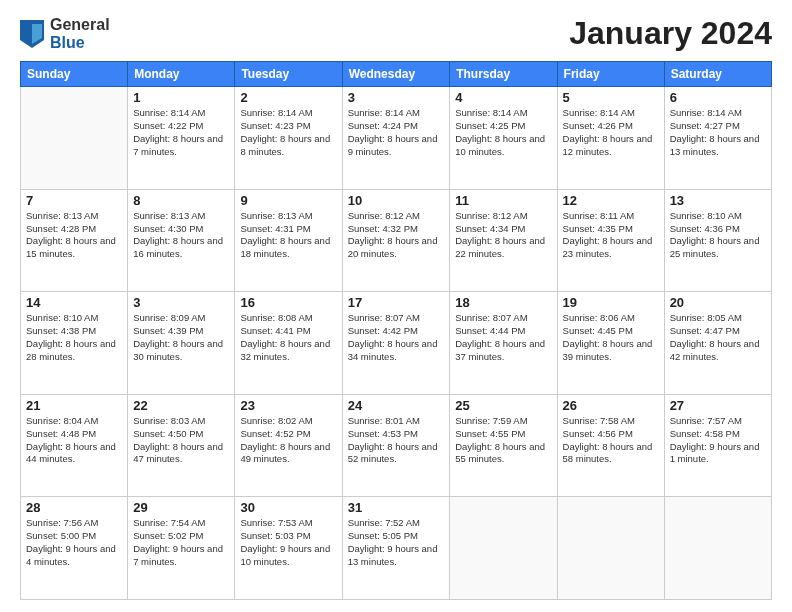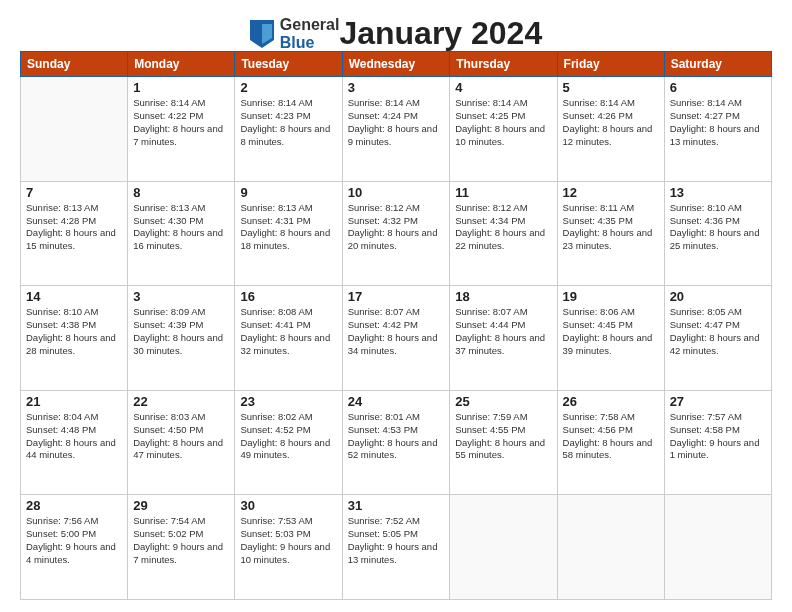--- a/index.html
+++ b/index.html
@@ -12,23 +12,23 @@
     }
     .page {
       width: 792px;
       height: 612px;
       padding: 16px 20px 12px 20px;
       display: flex;
       flex-direction: column;
     }
     .header {
       display: flex;
-      justify-content: center;
+      justify-content: space-between;
       align-items: flex-start;
-      margin-bottom: 0;
+      margin-bottom: 10px;
     }
     .logo {
       display: flex;
       align-items: center;
       gap: 4px;
     }
     .logo-text {
       display: flex;
       flex-direction: column;
       line-height: 1.1;
@@ -60,21 +60,21 @@
     .location {
       font-size: 14px;
       color: #555;
     }
     .calendar {
       width: 100%;
       border-collapse: collapse;
       flex: 1;
     }
     .calendar th {
-      background-color: #c2410c;
+      background-color: #3b82f6;
       color: #fff;
       font-size: 12px;
       font-weight: bold;
       padding: 5px 6px;
       border: 1px solid #1a5fa8;
       text-align: left;
     }
     .calendar td {
       border: 1px solid #ccc;
       vertical-align: top;

